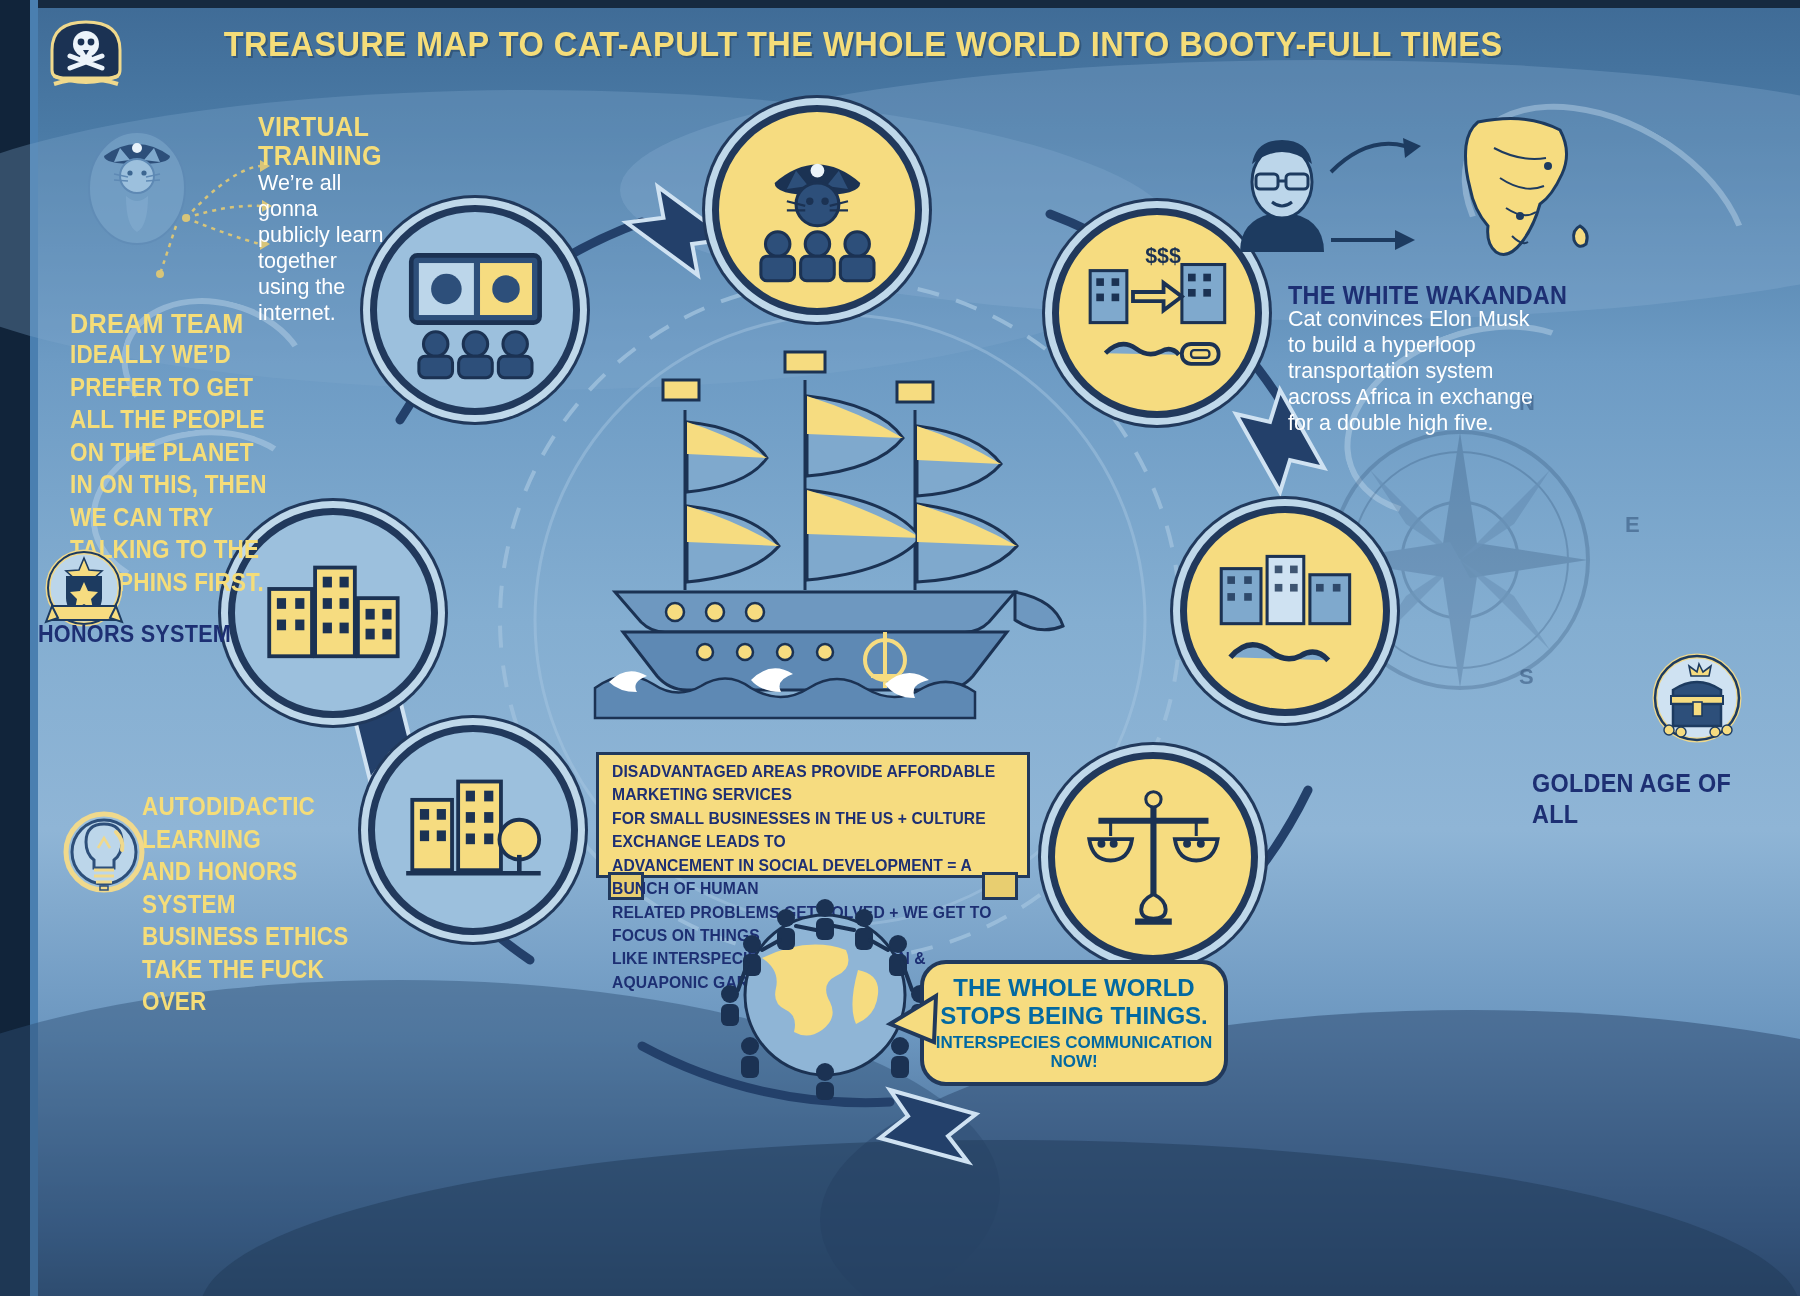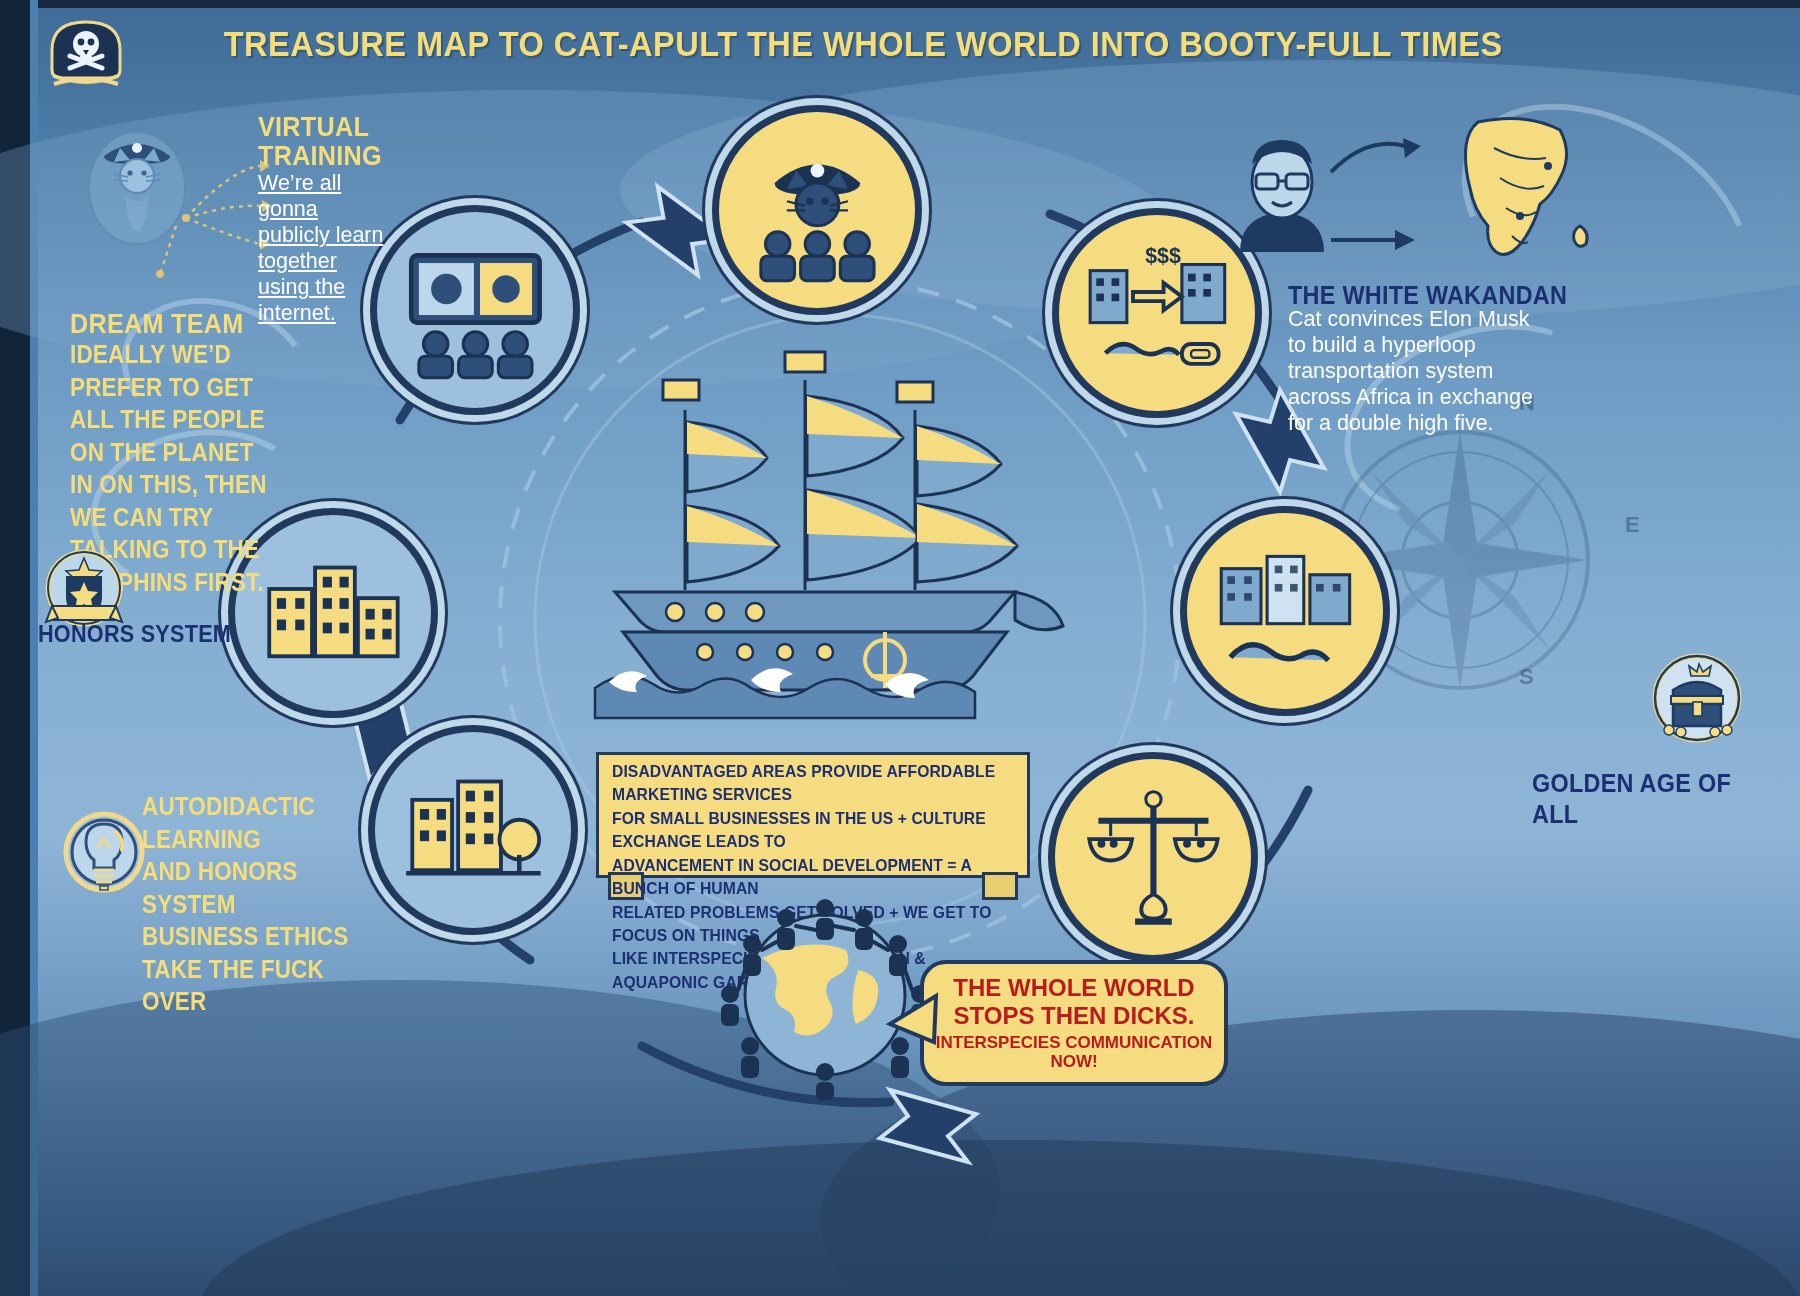--- a/index.html
+++ b/index.html
@@ -44,21 +44,21 @@
     transform:scaleX(.9);transform-origin:left center;letter-spacing:.2px;}
 
   
   .banner{position:absolute;background:#f6dc80;border:3px solid #21395c;}
   .bannertxt{position:absolute;color:#1d2f73;font-weight:700;font-size:16.5px;
     line-height:1.42;transform:scaleX(.95);transform-origin:left top;letter-spacing:.1px;}
 
   
   .bubble{position:absolute;background:#f6dc80;border:4px solid #21395c;border-radius:26px;
     display:flex;flex-direction:column;align-items:center;justify-content:center;
-    color:#b91c1c;font-weight:700;text-align:center;line-height:1.16;}
+    color:#0369a1;font-weight:700;text-align:center;line-height:1.16;}
 
   .compass{position:absolute;opacity:.22;}
   .cdir{position:absolute;color:#2b4a72;font-size:22px;font-weight:700;opacity:.5;}
   svg{display:block;overflow:visible;}
 </style>
 </head>
 <body>
 
 <div class="stage">
 
@@ -358,21 +358,21 @@
           <rect x="126" y="212" width="18" height="18" rx="6"></rect>
       </g>
       <g stroke="#1b3253" stroke-width="4" stroke-linecap="round">
         <path d="M106 56 l20 4 M144 56 l20 4 M72 80 l18 -10 M198 80 l-18 -10 M48 120 l10 -28 M222 120 l-10 -28"></path>
       </g>
     </svg>
   </div>
 
   <div class="bubble" style="left:920px;top:960px;width:300px;height:118px;">
     <div style="font-size:24px;">THE WHOLE WORLD</div>
-    <div style="font-size:24px;">STOPS THEN DICKS.</div>
+    <div style="font-size:24px;">STOPS BEING THINGS.</div>
     <div style="font-size:17px;margin-top:3px;">INTERSPECIES COMMUNICATION NOW!</div>
   </div>
   <svg style="position:absolute;left:880px;top:990px;" width="60" height="60">
     <path d="M56 6 L10 34 L54 52 Z" fill="#f6dc80" stroke="#21395c" stroke-width="4"></path>
   </svg>
 
   <div style="position:absolute;left:72px;top:118px;width:130px;height:130px;">
     <svg viewBox="0 0 130 130" width="130" height="130">
       <ellipse cx="65" cy="70" rx="48" ry="56" fill="#7fa9cd" opacity=".55" stroke="#5e89b4" stroke-width="2"></ellipse>
       <path d="M32 38 Q65 14 98 38 Q98 46 65 46 Q32 46 32 38 Z" fill="#2d4f7a"></path>
@@ -397,21 +397,21 @@
         <path d="M140 20 l10 6 -10 6 z"></path>
         <path d="M142 60 l10 6 -10 6 z"></path>
         <path d="M140 98 l10 6 -10 6 z"></path>
         <circle cx="40" cy="134" r="4"></circle>
     </g>
   </svg>
   <div class="hdr yellow" style="position:absolute;left:258px;top:112px;font-size:28px;line-height:1.05;">
     <div>VIRTUAL</div>
     <div>TRAINING</div>
   </div>
-  <div class="body" style="position:absolute;left:258px;top:170px;width:136px;text-decoration:underline;">We’re all gonna publicly learn together using the internet.</div>
+  <div class="body" style="position:absolute;left:258px;top:170px;width:136px;">We’re all gonna publicly learn together using the internet.</div>
 
   <div class="hdr yellow" style="position:absolute;left:70px;top:308px;font-size:28px;">DREAM TEAM</div>
   <div class="allcapsyellow" style="position:absolute;left:70px;top:338px;width:230px;">IDEALLY WE’D PREFER TO GET ALL THE PEOPLE ON THE PLANET IN ON THIS, THEN WE CAN TRY TALKING TO THE DOLPHINS FIRST.</div>
 
   <div style="position:absolute;left:42px;top:548px;width:84px;height:84px;">
     <svg viewBox="0 0 84 84" width="84" height="84">
       <circle cx="42" cy="40" r="36" fill="#bcd6ea" stroke="#f0d98c" stroke-width="5"></circle>
       <circle cx="42" cy="40" r="36" fill="none" stroke="#1d3b60" stroke-width="2"></circle>
       <path d="M42 10 l5 12 13 1 -10 9 3 13 -11 -7 -11 7 3 -13 -10 -9 13 -1 z" fill="#f6dc80" stroke="#1d3b60" stroke-width="1.6"></path>
       <path d="M24 28 h36 v22 q0 14 -18 20 q-18 -6 -18 -20 z" fill="#1d3b60"></path>

